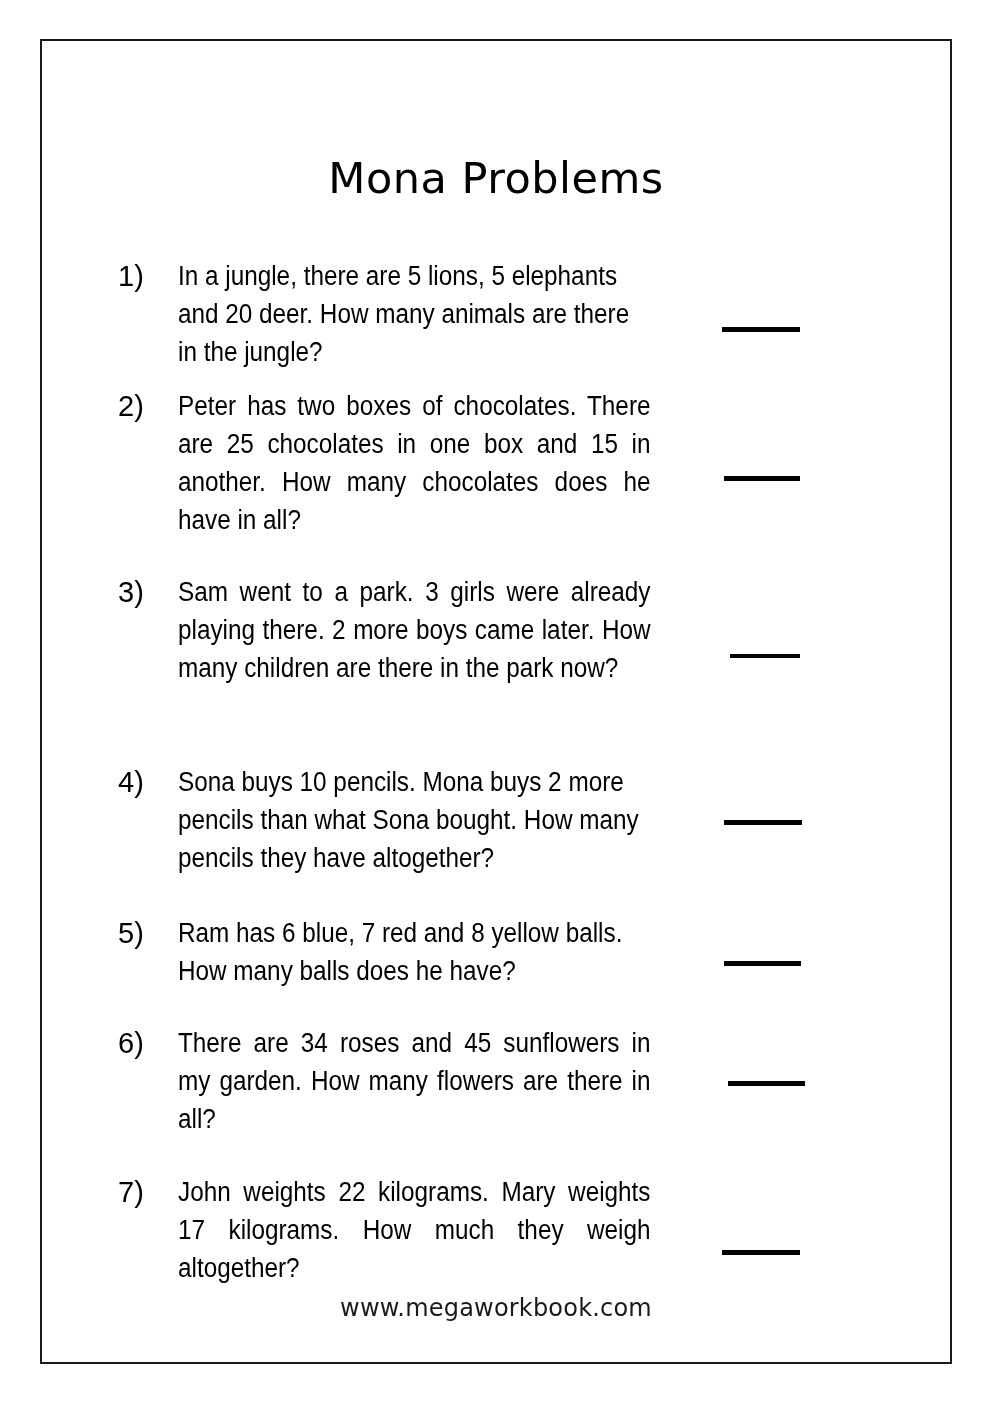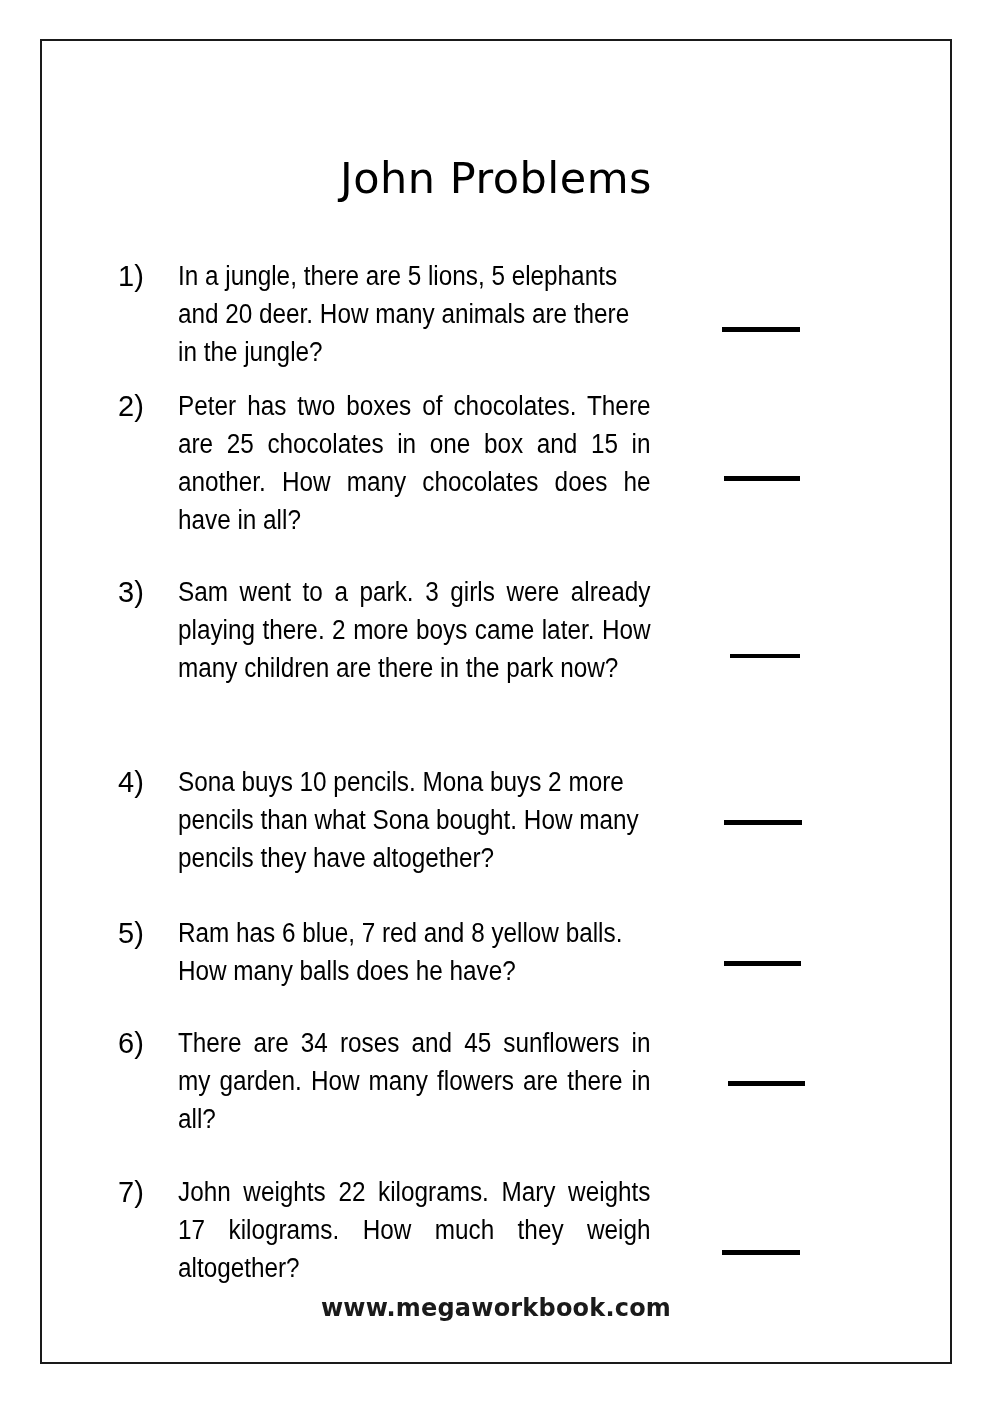--- a/index.html
+++ b/index.html
@@ -107,33 +107,33 @@
 
   
   .site-footer {
     position: absolute;
     left: 0;
     top: 1255px;
     width: 912px;
     text-align: center;
     font-family: "DejaVu Sans", sans-serif;
     font-size: 24px;
-    font-weight: 700;
+    font-weight: 400;
     color: #1a1a1a;
     letter-spacing: 0.2px;
   }
 </style>
 </head>
 <body>
 
 <div class="page-border"></div>
 
 <div class="sheet">
 
-  <div class="worksheet-title">John Problems</div>
+  <div class="worksheet-title">Mona Problems</div>
 
   <div class="problems" id="problems-container">
       <div class="problem" style="top: 218px;">
         <div class="problem-number">1)</div>
         <div class="problem-text ragged">In a jungle, there are 5 lions, 5 elephants and 20 deer. How many animals are there in the jungle?</div>
       </div>
       <div class="answer-line" style="left: 682px; top: 288px; width: 78px; height: 5px;"></div>
       <div class="problem" style="top: 348px;">
         <div class="problem-number">2)</div>
         <div class="problem-text">Peter has two boxes of chocolates. There are 25 chocolates in one box and 15 in another. How many chocolates does he have in all?</div>

